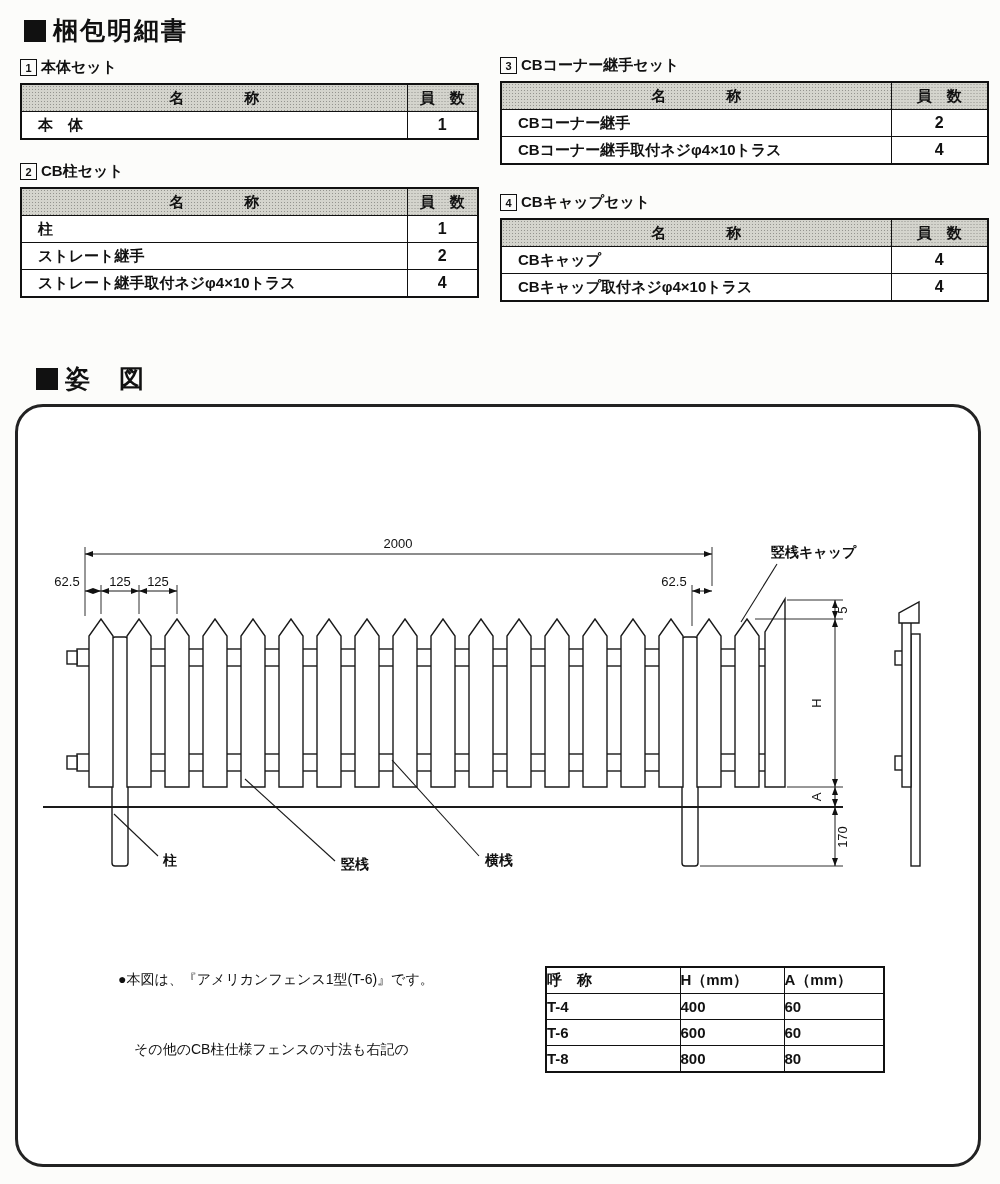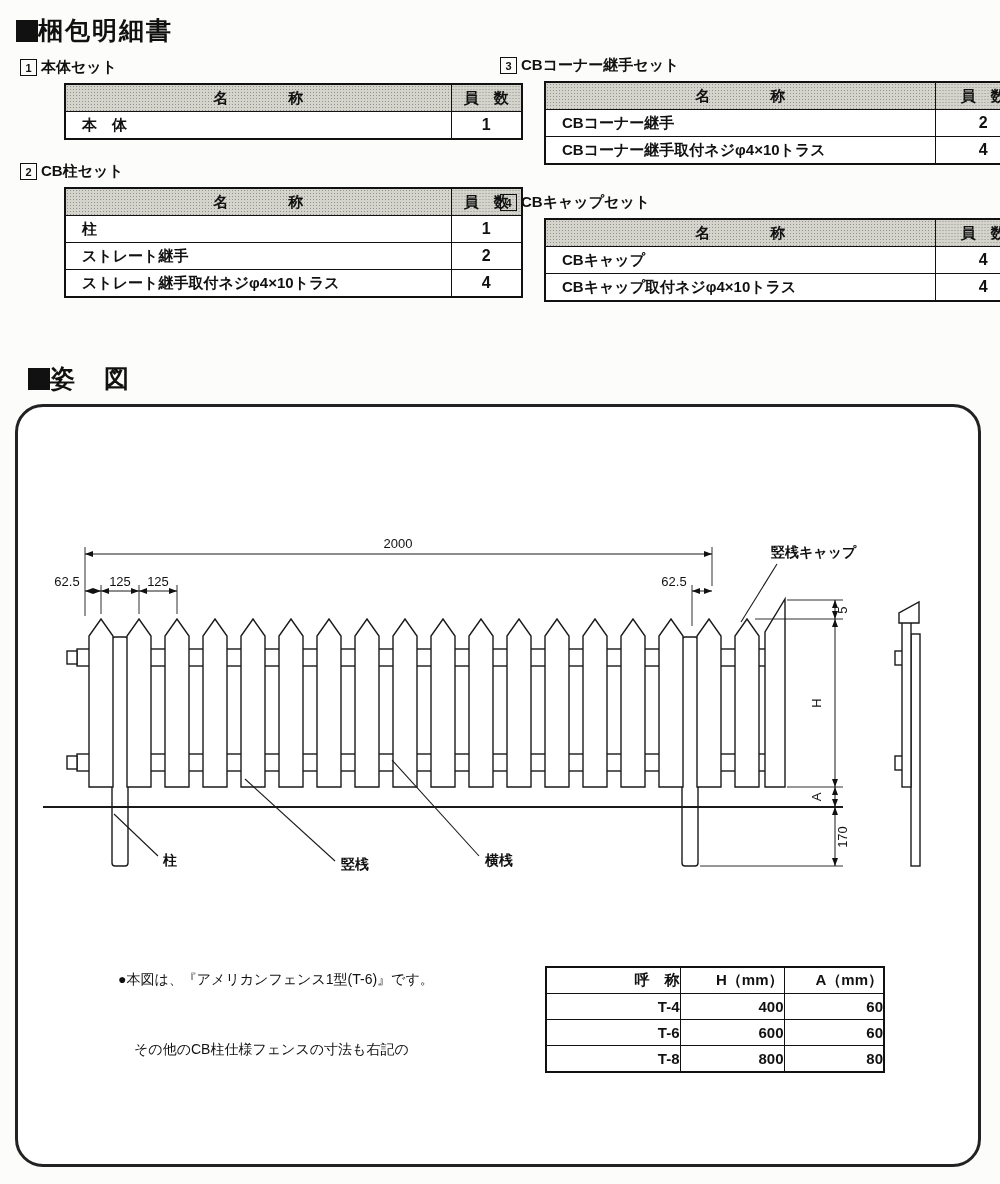--- a/index.html
+++ b/index.html
@@ -1,28 +1,28 @@
 <!DOCTYPE html>
 <html><head>
 <meta charset="utf-8">
 <style>
   html,body{margin:0;padding:0;background:#ffffff;}
   .page{
     position:relative;width:1000px;height:1184px;background:#fcfcfa;
     font-family:"Liberation Sans","DejaVu Sans",sans-serif;color:#111;overflow:hidden;
   }
   
-  .sec-title{position:absolute;display:flex;align-items:center;font-weight:bold;font-size:25px;letter-spacing:2px;}
+  .sec-title{position:absolute;display:flex;align-items:center;gap:7px;font-weight:bold;font-size:25px;letter-spacing:2px;margin-left:8px;}
   .sq{width:22px;height:22px;background:#111;flex:0 0 auto;}
   
   .pt-label{position:absolute;display:flex;align-items:center;gap:4px;font-size:15px;font-weight:bold;}
   .numbox{border:1.5px solid #111;width:15px;height:15px;display:inline-flex;align-items:center;justify-content:center;font-size:11px;font-weight:bold;}
   
   table{position:absolute;border-collapse:collapse;table-layout:fixed;background:#fff;}
-  .ptable{border:2.5px solid #111;margin-left:44px;}
+  .ptable{border:2.5px solid #111;}
   .ptable th,.ptable td{border:1.5px solid #111;height:26px;padding:0;font-size:15px;font-weight:bold;}
   .ptable th{
     background-color:#d4d4cd;
     background-image:radial-gradient(rgba(30,30,30,0.35) 0.7px, transparent 0.8px);
     background-size:3px 3px;text-align:center;
   }
   .ptable td.name{text-align:left;padding-left:16px;}
   .ptable td.qty{text-align:center;font-size:16px;}
   .ptable.left{width:457px;} .ptable.right{width:487px;}
   .left .c-name{width:386px;} .left .c-qty{width:71px;}
@@ -34,21 +34,21 @@
   .drawing text.jlabel{font-size:14px;font-weight:bold;}
   .shape{fill:#fff;stroke:#1a1a1a;stroke-width:1.4;}
   .ground{stroke:#1a1a1a;stroke-width:1.8;}
   .ext{stroke:#1a1a1a;stroke-width:0.9;}
   .dim{stroke:#1a1a1a;stroke-width:1;marker-start:url(#arr);marker-end:url(#arr);}
   .leader{stroke:#1a1a1a;stroke-width:1.1;}
   
   .note{position:absolute;left:118px;top:963px;font-size:14px;line-height:33px;width:360px;}
   .note .cont{padding-left:16px;margin-top:37px;}
   .stable{left:545px;top:966px;border:2px solid #111;width:338px;}
-  .stable th,.stable td{border:1.5px solid #111;height:25px;padding:0;text-align:right;font-size:15px;font-weight:bold;}
+  .stable th,.stable td{border:1.5px solid #111;height:25px;padding:0;text-align:left;font-size:15px;font-weight:bold;}
   .stable .c1{width:134px;} .stable .c2{width:104px;} .stable .c3{width:100px;}
 </style>
 </head>
 <body>
 
 <div class="page">
 
   <div class="sec-title" style="left:16px;top:14px;">
     <span class="sq"></span>
     <span>梱包明細書</span>

